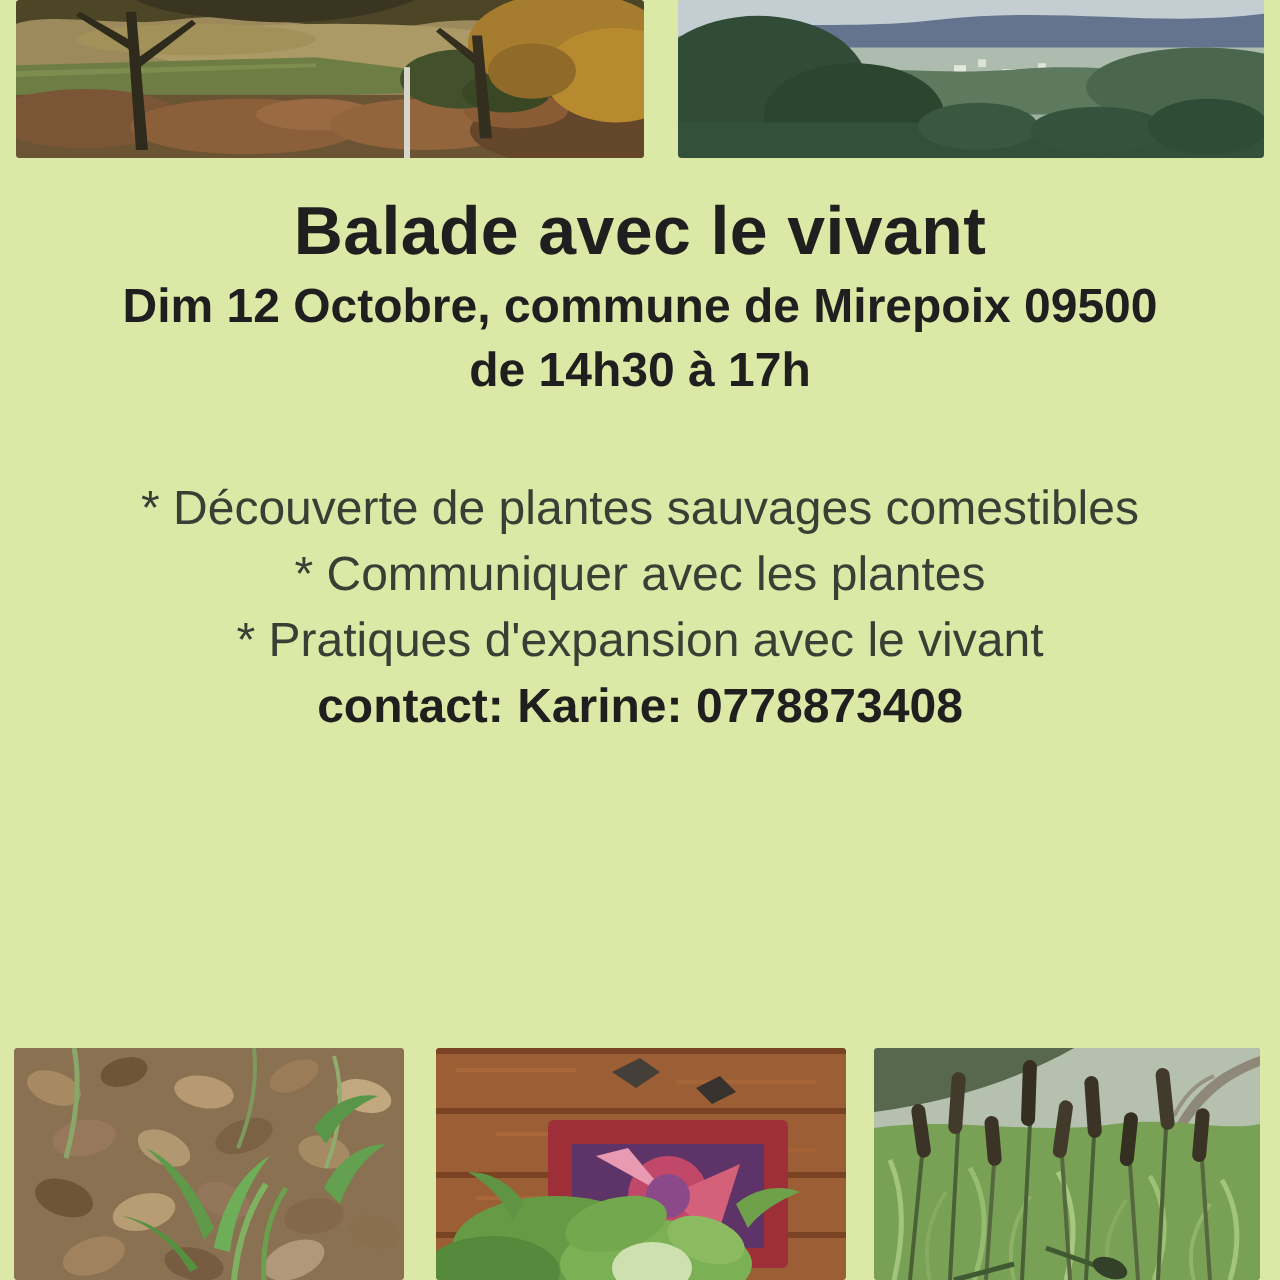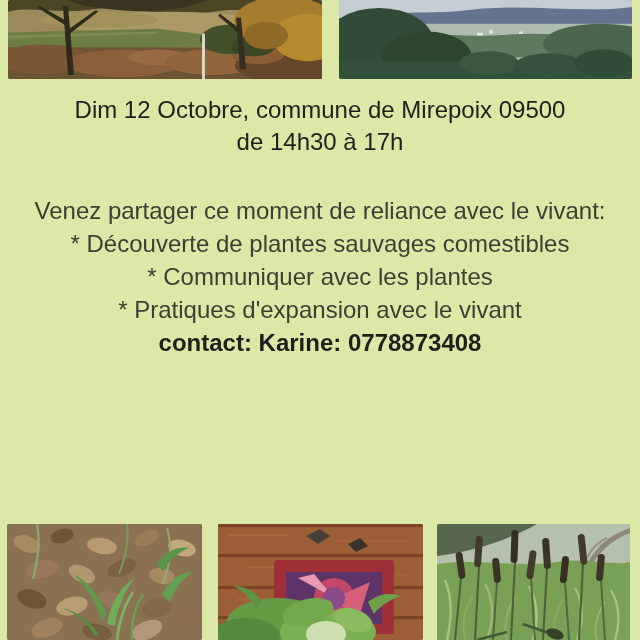--- a/index.html
+++ b/index.html
@@ -38,21 +38,21 @@
   }
   .title{
     font-size:34px;
     font-weight:700;
     line-height:44px;
     color:var(--heading-color);
     letter-spacing:0.2px;
   }
   .sub{
     font-size:24px;
-    font-weight:400;
+    font-weight:700;
     line-height:32px;
     color:var(--heading-color);
   }
   .sub-price{
     font-size:22px;
     white-space:nowrap;
   }
   .body-block{
     margin-top:36px;
     font-size:24px;
@@ -116,24 +116,24 @@
       <ellipse cx="40" cy="44" rx="55" ry="36" fill="#314c36"></ellipse>
       <ellipse cx="88" cy="58" rx="45" ry="26" fill="#2b452f"></ellipse>
       <rect y="62" width="293" height="18" fill="#32503a"></rect>
       <ellipse cx="150" cy="64" rx="30" ry="12" fill="#3a5840"></ellipse>
       <ellipse cx="210" cy="66" rx="34" ry="12" fill="#35523c"></ellipse>
       <ellipse cx="265" cy="64" rx="30" ry="14" fill="#2f4c36"></ellipse>
     </svg>
   </div>
 
   <div class="text-area">
+    <div class="title">Balade avec le vivant</div>
     <div class="sub">Dim 12 Octobre, commune de Mirepoix 09500</div>
     <div class="sub">de 14h30 à 17h</div>
     <div class="body-block">
-      <div class="body-line">Venez partager ce moment de reliance avec le vivant:</div>
       <div class="body-line">* Découverte de plantes sauvages comestibles</div>
       <div class="body-line">* Communiquer avec les plantes</div>
       <div class="body-line">* Pratiques d'expansion avec le vivant</div>
       <div class="body-line contact">contact: Karine: 0778873408</div>
     </div>
   </div>
 
   <div class="photo photo-bottom-left">
     <svg viewBox="0 0 195 116" preserveAspectRatio="none">
       <rect width="195" height="116" fill="#8a7152"></rect>

